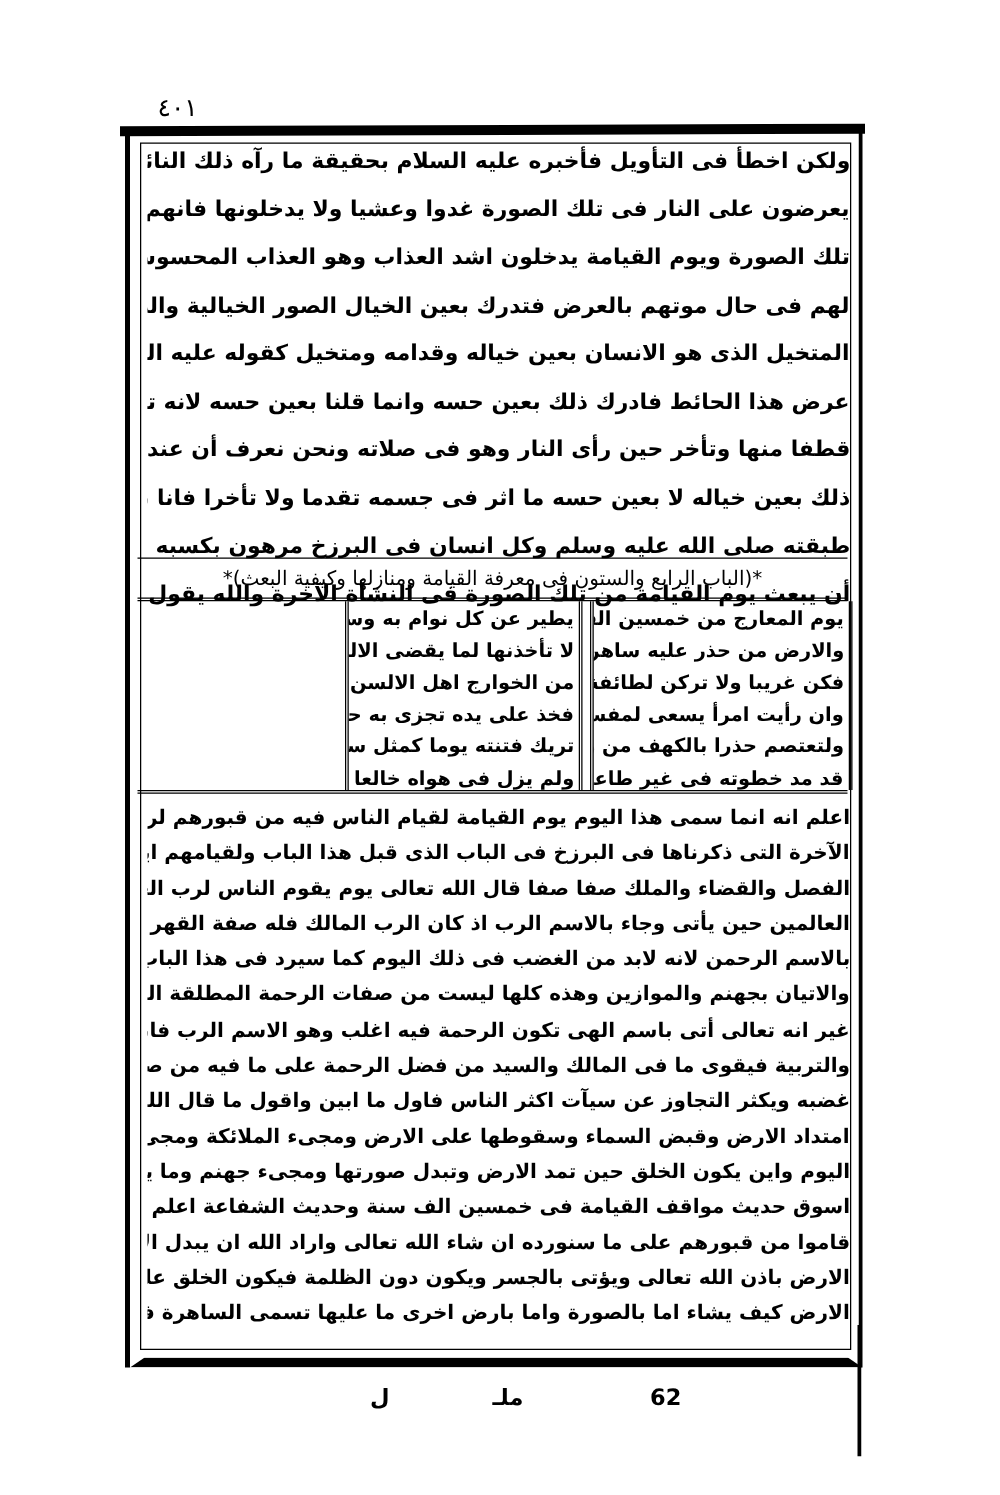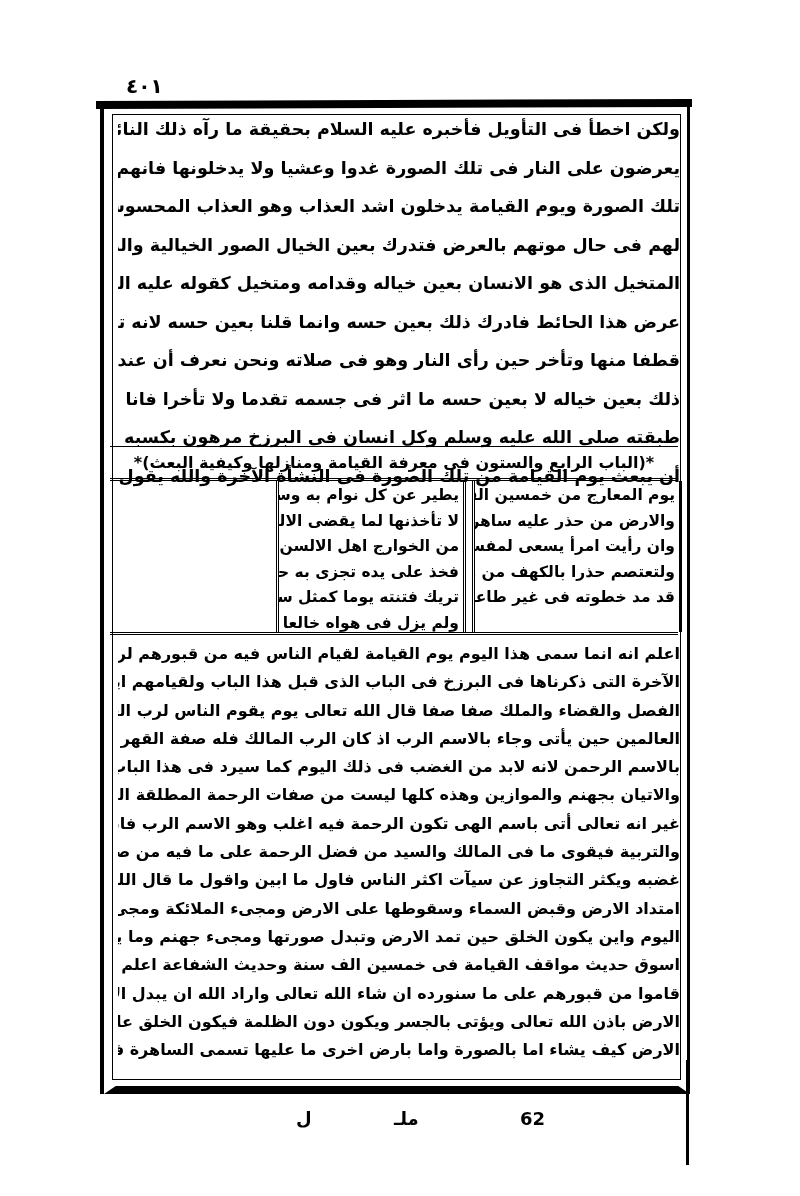--- a/index.html
+++ b/index.html
@@ -1,38 +1,38 @@
 <!DOCTYPE html>
 <html><head>
 <meta charset="utf-8">
 <style>
   html, body { margin: 0; padding: 0; background: #ffffff; }
   body { width: 800px; height: 1196px; position: relative; overflow: hidden;
          font-family: "DejaVu Sans", sans-serif; color: #000; }
-  .page-number { position: absolute; left: 126px; top: 74px; font-size: 20px; font-weight: bold; direction: rtl; }
+  .page-number { position: absolute; left: 126px; top: 74px; font-size: 20px; font-weight: normal; direction: rtl; }
   .frame { position: absolute; left: 100px; top: 104px; width: 590px; height: 990px;
            border-left: 4px solid #000; border-right: 3px solid #000; box-sizing: border-box; }
   .frame-top-bar { position: absolute; left: 96px; top: 100px; width: 596px; height: 8px; background: #000;
                    transform: skewY(-0.2deg); }
   .frame-inner { position: absolute; left: 8px; right: 6px; top: 10px; bottom: 14px;
                  border: 1.5px solid #000; }
   .frame-bottom-bar { position: absolute; left: 104px; top: 1086px; width: 586px; height: 8px; background: #000;
                       clip-path: polygon(2% 0, 98% 0, 100% 100%, 0 100%); }
   .right-rule { position: absolute; left: 686px; top: 1060px; width: 3px; height: 105px; background: #000; }
 
   .prose { position: absolute; left: 118px; width: 562px; direction: rtl; text-align: justify;
            text-align-last: justify; font-size: 17.5px; font-weight: bold; }
   .prose .line { height: 38.5px; line-height: 38.5px; white-space: nowrap; overflow: hidden; }
   .prose.upper { top: 110px; }
   .prose.lower { top: 640px; }
   .prose.lower .line { height: 28.3px; line-height: 28.3px; font-size: 16px; }
 
   .heading-rule { position: absolute; left: 110px; width: 568px; height: 0; border-top: 1.5px solid #000; }
   .heading { position: absolute; left: 110px; width: 568px; top: 450px; height: 26px; line-height: 26px;
-             direction: rtl; text-align: center; font-size: 16px; font-weight: bold; }
+             direction: rtl; text-align: center; font-size: 16px; font-weight: normal; }
 
   .verse-box { position: absolute; left: 110px; width: 568px; top: 478px; height: 157px;
                border-top: 3px double #000; border-bottom: 3px double #000; box-sizing: border-box; }
   .verse-col { position: absolute; top: 0; bottom: 0; direction: rtl; box-sizing: border-box; }
   .verse-col.right { left: 362px; width: 210px; border-left: 3px double #000; border-right: 3px double #000; }
   .verse-col.left  { left: 166px; width: 190px; border-left: 3px double #000; border-right: 3px double #000; }
   .hemistich { height: 25.5px; line-height: 25.5px; font-size: 15.5px; font-weight: bold; text-align: center;
                white-space: nowrap; overflow: hidden; padding: 0 4px; }
   .verse-col .hemistich:first-child { margin-top: 2px; }
 
@@ -64,20 +64,21 @@
   <div class="line">أن يبعث يوم القيامة من تلك الصورة فى النشأة الآخرة    والله يقول الحق وهو يهدى السبيل</div>
 </div>
 
 <div class="heading-rule" style="top:446px"></div>
 <div class="heading">*(الباب الرابع والستون فى معرفة القيامة ومنازلها وكيفية البعث)*</div>
 
 <div class="verse-box">
   <div class="verse-col right">
     <div class="hemistich">يوم المعارج من خمسين الف سنه</div>
     <div class="hemistich">والارض من حذر عليه ساهرة</div>
+    <div class="hemistich">فكن غريبا ولا تركن لطائفة</div>
     <div class="hemistich">وان رأيت امرأ يسعى لمفسدة</div>
     <div class="hemistich">ولتعتصم حذرا بالكهف من رجل</div>
     <div class="hemistich">قد مد خطوته فى غير طاعته</div>
   </div>
   <div class="verse-col left">
     <div class="hemistich">يطير عن كل نوام به وسنه</div>
     <div class="hemistich">لا تأخذنها لما يقضى الاله سنه</div>
     <div class="hemistich">من الخوارج اهل الالسن اللسنه</div>
     <div class="hemistich">فخذ على يده تجزى به حسنه</div>
     <div class="hemistich">تريك فتنته يوما كمثل سنه</div>

